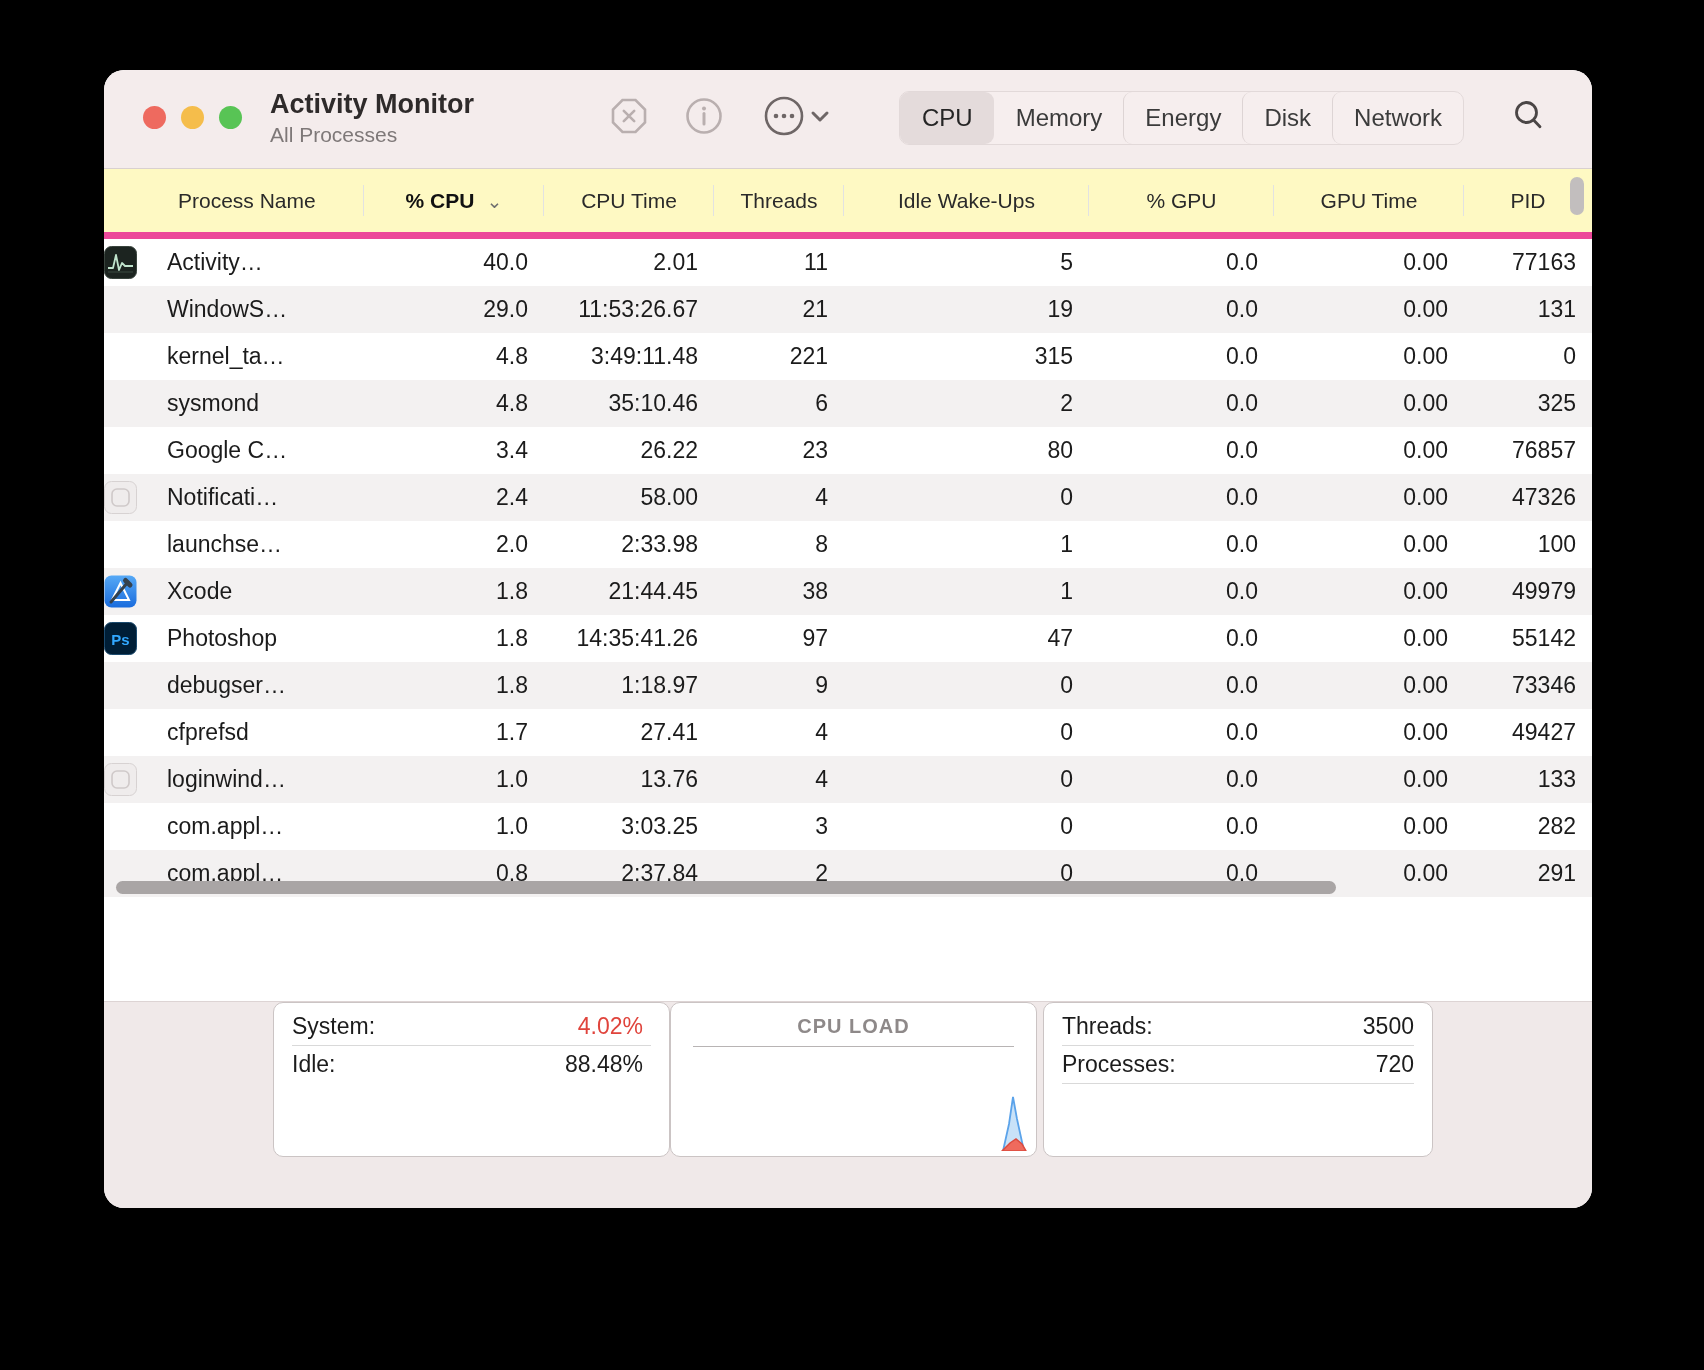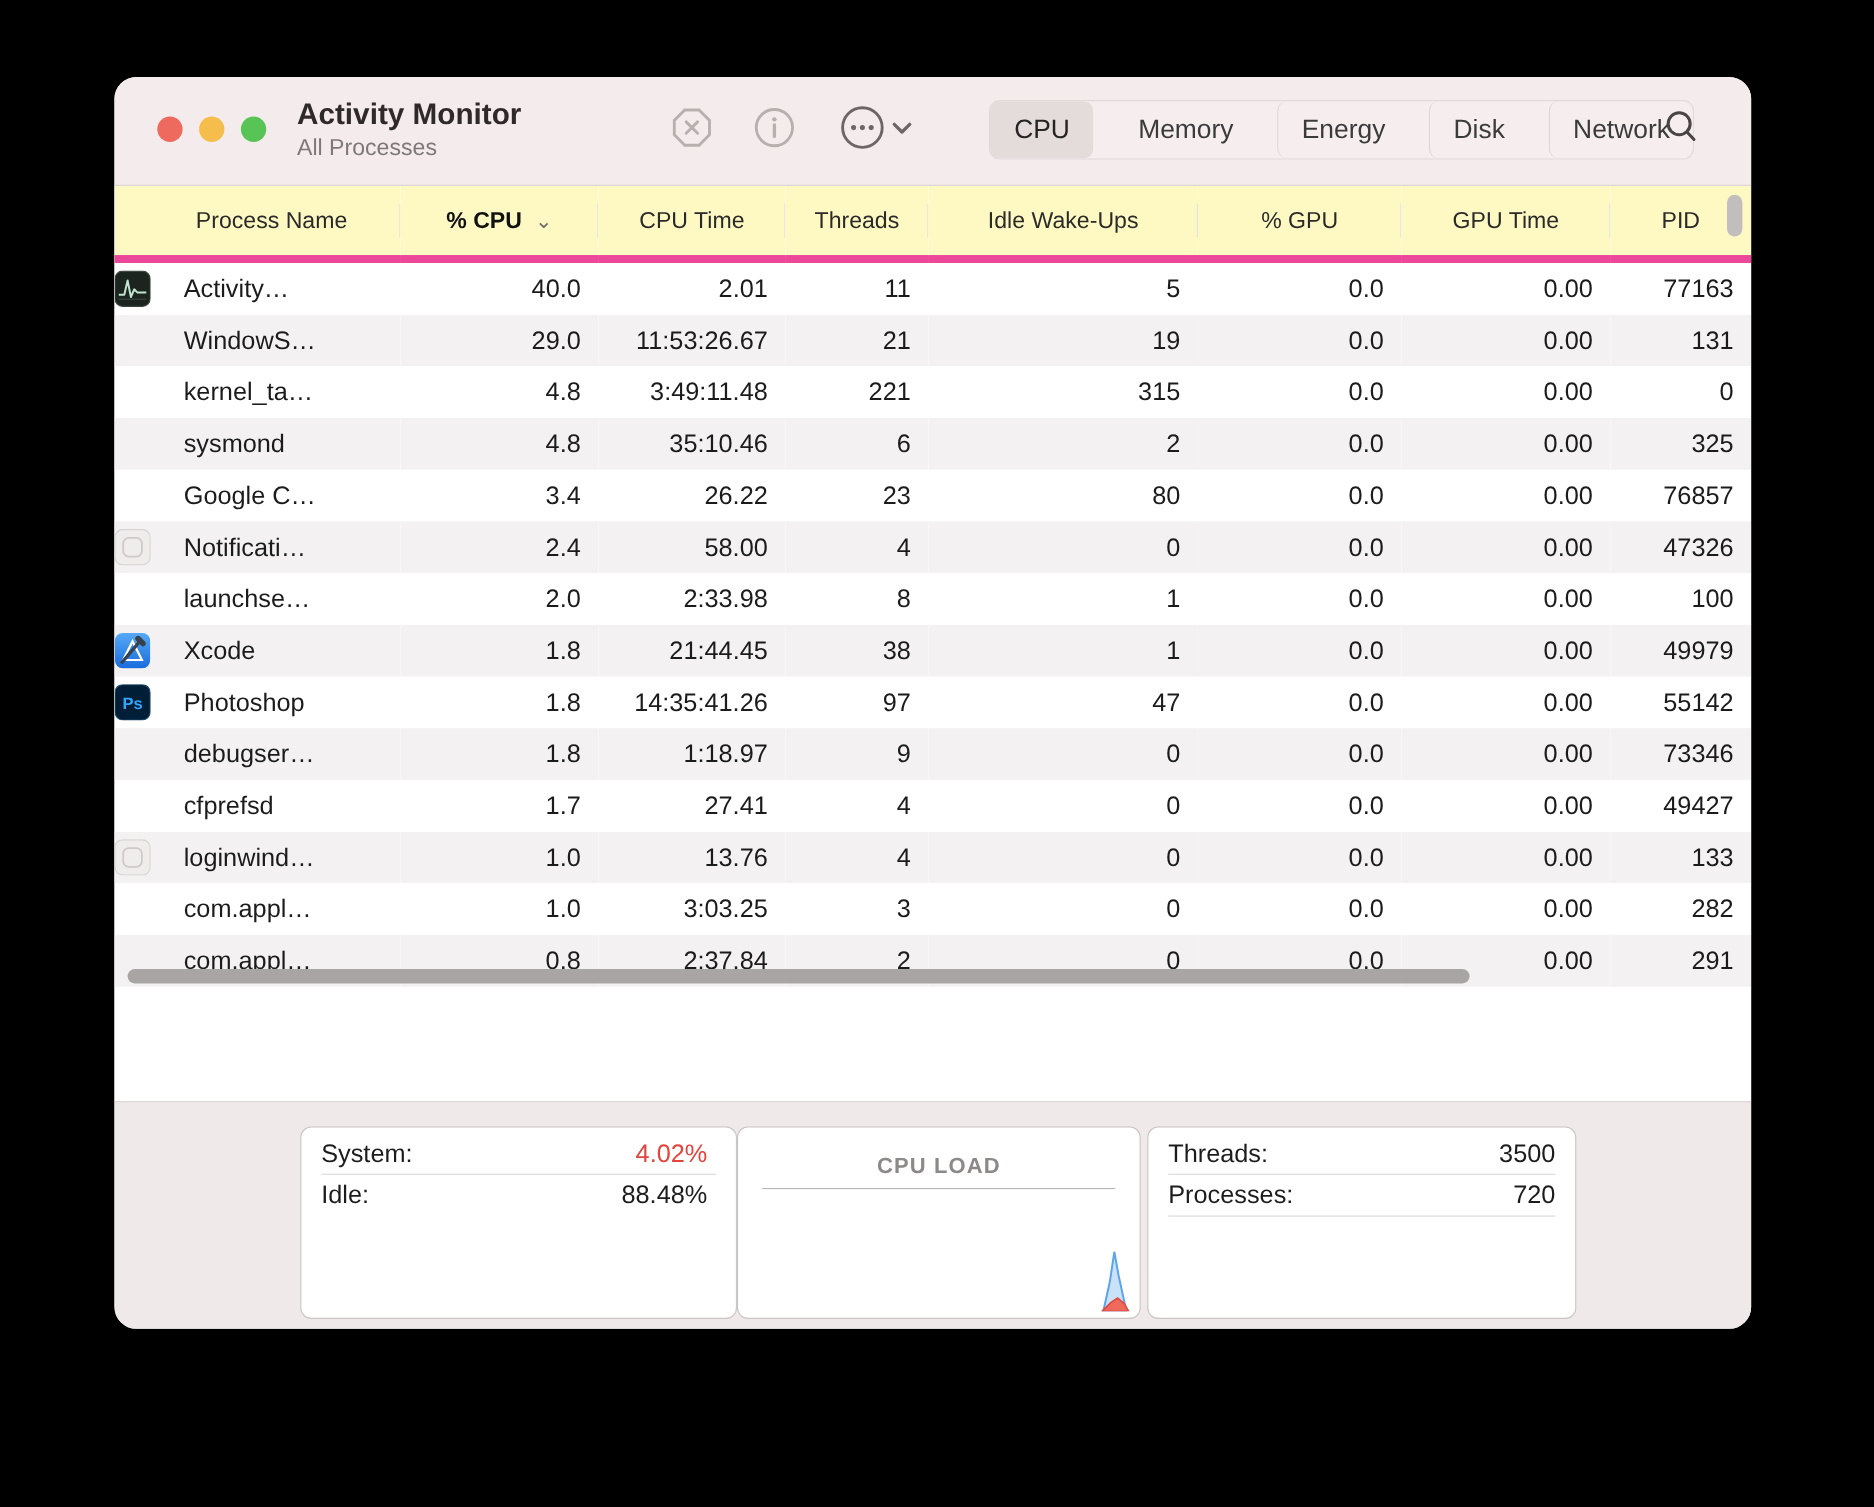--- a/index.html
+++ b/index.html
@@ -32,21 +32,20 @@
   .tb-info{left:579px;}
   .tb-options{left:659px;}
   .tb-chevron{left:703px;top:34px;width:26px;height:26px;}
   .tb-search{left:1404px;}
   
   .segctl{
     position:absolute;left:795px;top:21px;height:54px;
     display:flex;align-items:stretch;
     background:#f6eeee;border:1px solid #e2d9d9;border-radius:10px;
     box-sizing:border-box;
-    gap:19px;
   }
   .seg{
     display:flex;align-items:center;justify-content:center;
     padding:0 21px;font-size:24px;color:#3b3b3b;border-radius:9px;
     border-left:1px solid transparent;white-space:nowrap;
   }
   .seg + .seg{border-left:1px solid #ddd4d4;}
   .seg.selected{background:#e4dbdb;color:#252525;border-left-color:transparent;}
   .seg.selected + .seg{border-left-color:transparent;}
   
@@ -76,35 +75,35 @@
   
   .hscroll{position:absolute;left:12px;top:712px;width:1220px;height:13px;
     background:#a9a5a5;border-radius:7px;}
   .vscroll{position:absolute;left:1466px;top:8px;width:14px;height:38px;
     background:#c2bebe;border-radius:7px;}
   
   .footer{
     position:relative;height:206px;flex:none;background:#f0e9e9;border-top:1px solid #ddd4d4;
   }
   .stat-box{
-    position:absolute;top:22px;height:175px;background:#fff;
+    position:absolute;top:0;height:155px;background:#fff;
     border:1px solid #cbc4c4;border-radius:10px;box-sizing:border-box;
   }
   .box-left{left:169px;width:397px;}
   .box-mid{left:566px;width:367px;}
   .box-right{left:939px;width:390px;}
   .stat-rows{padding:5px 18px 0 18px;}
   .stat-row{height:37px;display:flex;align-items:center;justify-content:space-between;
     border-bottom:1px solid #d9d9d9;}
   .cpu-summary .stat-row:last-child{border-bottom:none;}
   .stat-label{font-size:23px;color:#1c1c1c;}
   .stat-value{font-size:23px;color:#1c1c1c;}
   .box-left .stat-value{padding-right:8px;}
   .load-title{
-    margin-top:24px;text-align:center;font-size:20px;font-weight:bold;
+    margin-top:12px;text-align:center;font-size:20px;font-weight:bold;
     color:#8e8989;letter-spacing:1px;
   }
   .load-rule{height:1px;background:#b8b4b4;margin:8px 22px 0 22px;}
   .load-graph{position:absolute;left:1px;right:1px;top:56px;bottom:1px;overflow:hidden;}
   .spike{position:absolute;right:6px;bottom:0;}
 </style>
 </head>
 <body>
 
 <div class="window">

